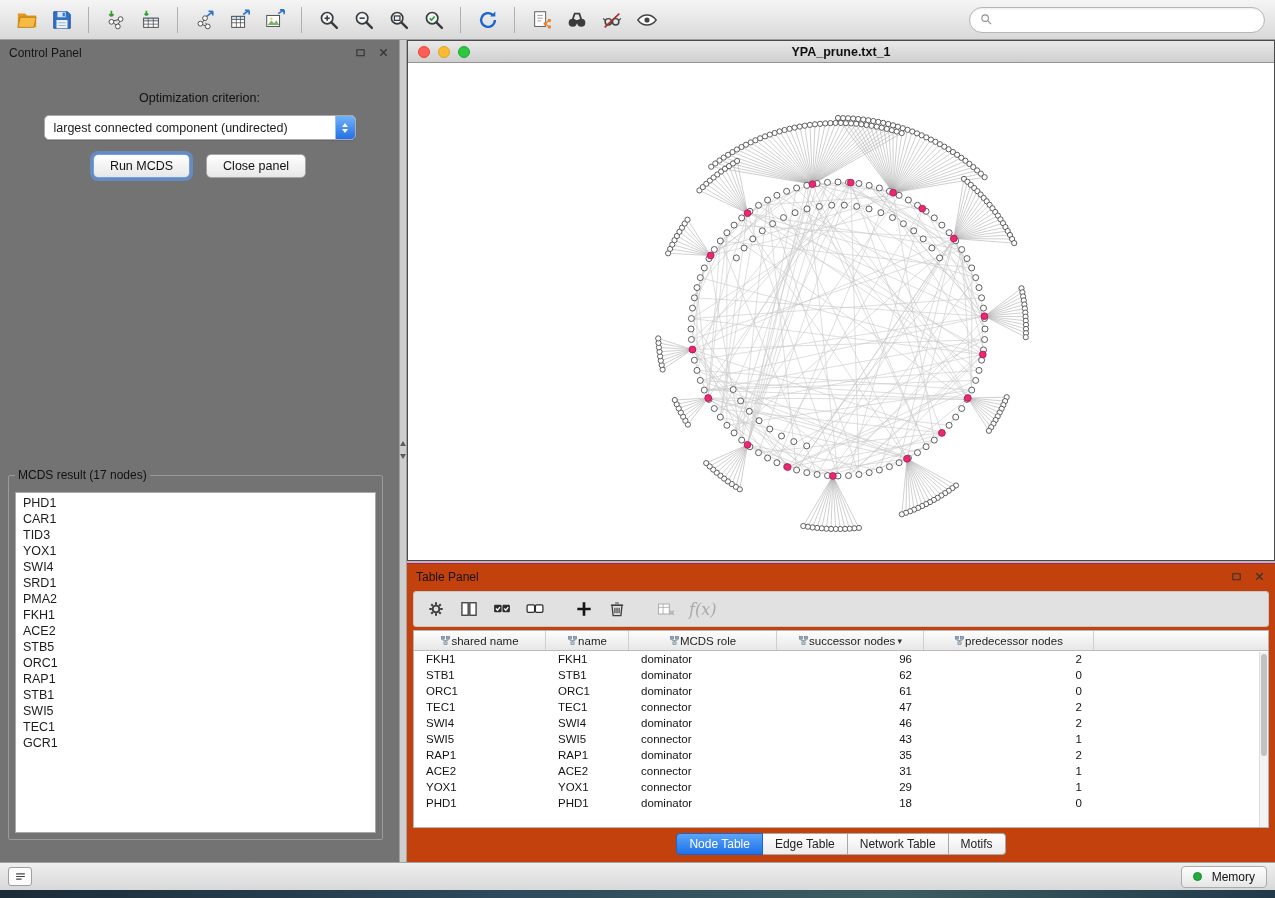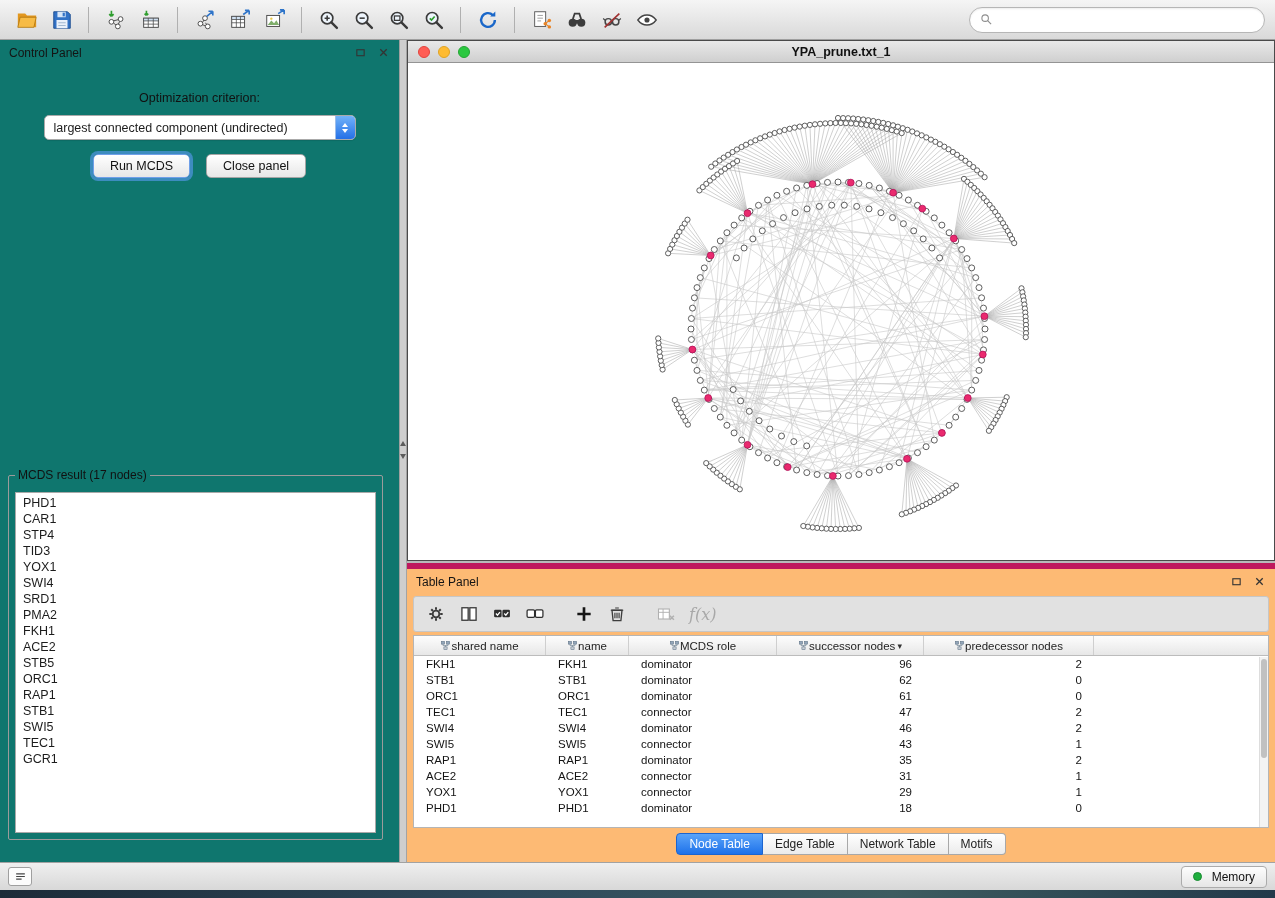--- a/index.html
+++ b/index.html
@@ -10,21 +10,21 @@
   .toolbar{position:absolute;top:0;left:0;right:0;height:40px;background:linear-gradient(#f5f5f5,#d9d9d9);border-bottom:1px solid #9f9f9f;display:flex;align-items:center;padding:0 10px;z-index:5}
   .tb-buttons{display:flex;align-items:center;gap:2px}
   .tb-btn{width:33px;height:30px;border:none;background:transparent;border-radius:4px;display:flex;align-items:center;justify-content:center;cursor:pointer}
   .tb-btn svg{width:22px;height:22px;display:block}
   .tb-sep{width:1px;height:26px;background:#b0b0b0;margin:0 8px}
   .search{margin-left:auto;width:296px;height:26px;background:#fff;border:1px solid #b6b6b6;border-radius:13px;display:flex;align-items:center;padding:0 10px;gap:6px;box-shadow:inset 0 1px 2px rgba(0,0,0,.08)}
   .search svg{width:13px;height:13px;display:block}
   .search input{border:none;outline:none;flex:1;font:12px "Liberation Sans",sans-serif;background:transparent}
 
   
-  .control-panel{position:absolute;left:0;top:40px;width:400px;bottom:36px;background:#0f766e;border-right:1px solid #9f9f9f}
+  .control-panel{position:absolute;left:0;top:40px;width:400px;bottom:36px;background:#737373;border-right:1px solid #9f9f9f}
   .panel-head{height:25px;display:flex;align-items:center;padding:0 9px}
   .panel-title{font-size:12px;color:#141414}
   .head-btns{margin-left:auto;display:flex;align-items:center;gap:9px}
   .icon-btn{width:14px;height:14px;border:none;background:none;padding:0;cursor:pointer;display:flex;align-items:center;justify-content:center}
   .icon-btn svg{width:11px;height:11px;display:block}
   .seg-tabs{display:flex;justify-content:center;margin-top:3px}
   .seg-tab{padding:4px 13px;font-size:12px;background:linear-gradient(#ffffff,#ececec);border:1px solid #a8a8a8;border-left:none;cursor:pointer;color:#222}
   .seg-tab:first-child{border-left:1px solid #a8a8a8;border-radius:5px 0 0 5px}
   .seg-tab:last-child{border-radius:0 5px 5px 0}
   .seg-tab.active{background:linear-gradient(#58a3f8,#1f73ec);border-color:#1b64cf;color:#fff}
@@ -55,21 +55,21 @@
   .net-titlebar{height:22px;background:linear-gradient(#e9e9e9,#cfcfcf);border-bottom:1px solid #949494;position:relative;display:flex;align-items:center;justify-content:center;flex:none}
   .lights{position:absolute;left:10px;top:0;bottom:0;display:flex;align-items:center;gap:8px}
   .light{width:12px;height:12px;border-radius:50%;display:inline-block;cursor:pointer}
   .light.red{background:#ff5d55;border:1px solid #e2443d}
   .light.yellow{background:#febb32;border:1px solid #e0a323}
   .light.green{background:#2bc840;border:1px solid #24a534}
   .net-title{font-size:12.5px;font-weight:600;color:#101010}
   #network-svg{flex:1;min-height:0;width:100%;display:block}
 
   
-  .table-panel{position:absolute;left:407px;right:0;top:563px;bottom:36px;background:#fdba74;border-top:6px solid #be185d}
+  .table-panel{position:absolute;left:407px;right:0;top:563px;bottom:36px;background:#c2410c;border-top:1px solid #be185d}
   .tbl-toolbar{height:36px;margin:2px 6px 4px;background:#e1e1e1;border:1px solid #c6c6c6;border-radius:3px;display:flex;align-items:center;padding:0 12px;gap:13px}
   .tt-btn{border:none;background:transparent;cursor:pointer;display:flex;align-items:center;justify-content:center;padding:0;height:26px}
   .tt-btn svg{width:20px;height:20px;display:block}
   .tt-btn.gap{margin-left:16px}
   .tt-btn.disabled{cursor:default}
   .fx{font:italic 16px "DejaVu Serif",serif;color:#a8a8a8}
   .tbl-wrap{position:absolute;left:6px;right:6px;top:66px;bottom:34px;background:#fff;border:1px solid #b5b5b5;overflow:hidden}
   .tbl-header{display:grid;grid-template-columns:132px 83px 148px 147px 170px 1fr;height:20px;background:linear-gradient(#fdfdfd,#e7e7e7);border-bottom:1px solid #bcbcbc}
   .th{display:flex;align-items:center;justify-content:center;font-size:11.5px;color:#1e1e1e;border-right:1px solid #cfcfcf;cursor:pointer;overflow:hidden;white-space:nowrap}
   .th svg{width:11px;height:11px;flex:none}
@@ -264,21 +264,20 @@
     <div class="btn-row">
       <button class="mac-btn focused">Run MCDS</button>
       <button class="mac-btn">Close panel</button>
     </div>
   </div>
   <fieldset class="result-box">
     <legend>MCDS result (17 nodes)</legend>
     <div class="result-list" id="mcds-list">
         <div class="mcds-item">PHD1</div>
         <div class="mcds-item">CAR1</div>
-        <div class="mcds-item">STP4</div>
         <div class="mcds-item">TID3</div>
         <div class="mcds-item">YOX1</div>
         <div class="mcds-item">SWI4</div>
         <div class="mcds-item">SRD1</div>
         <div class="mcds-item">PMA2</div>
         <div class="mcds-item">FKH1</div>
         <div class="mcds-item">ACE2</div>
         <div class="mcds-item">STB5</div>
         <div class="mcds-item">ORC1</div>
         <div class="mcds-item">RAP1</div>

